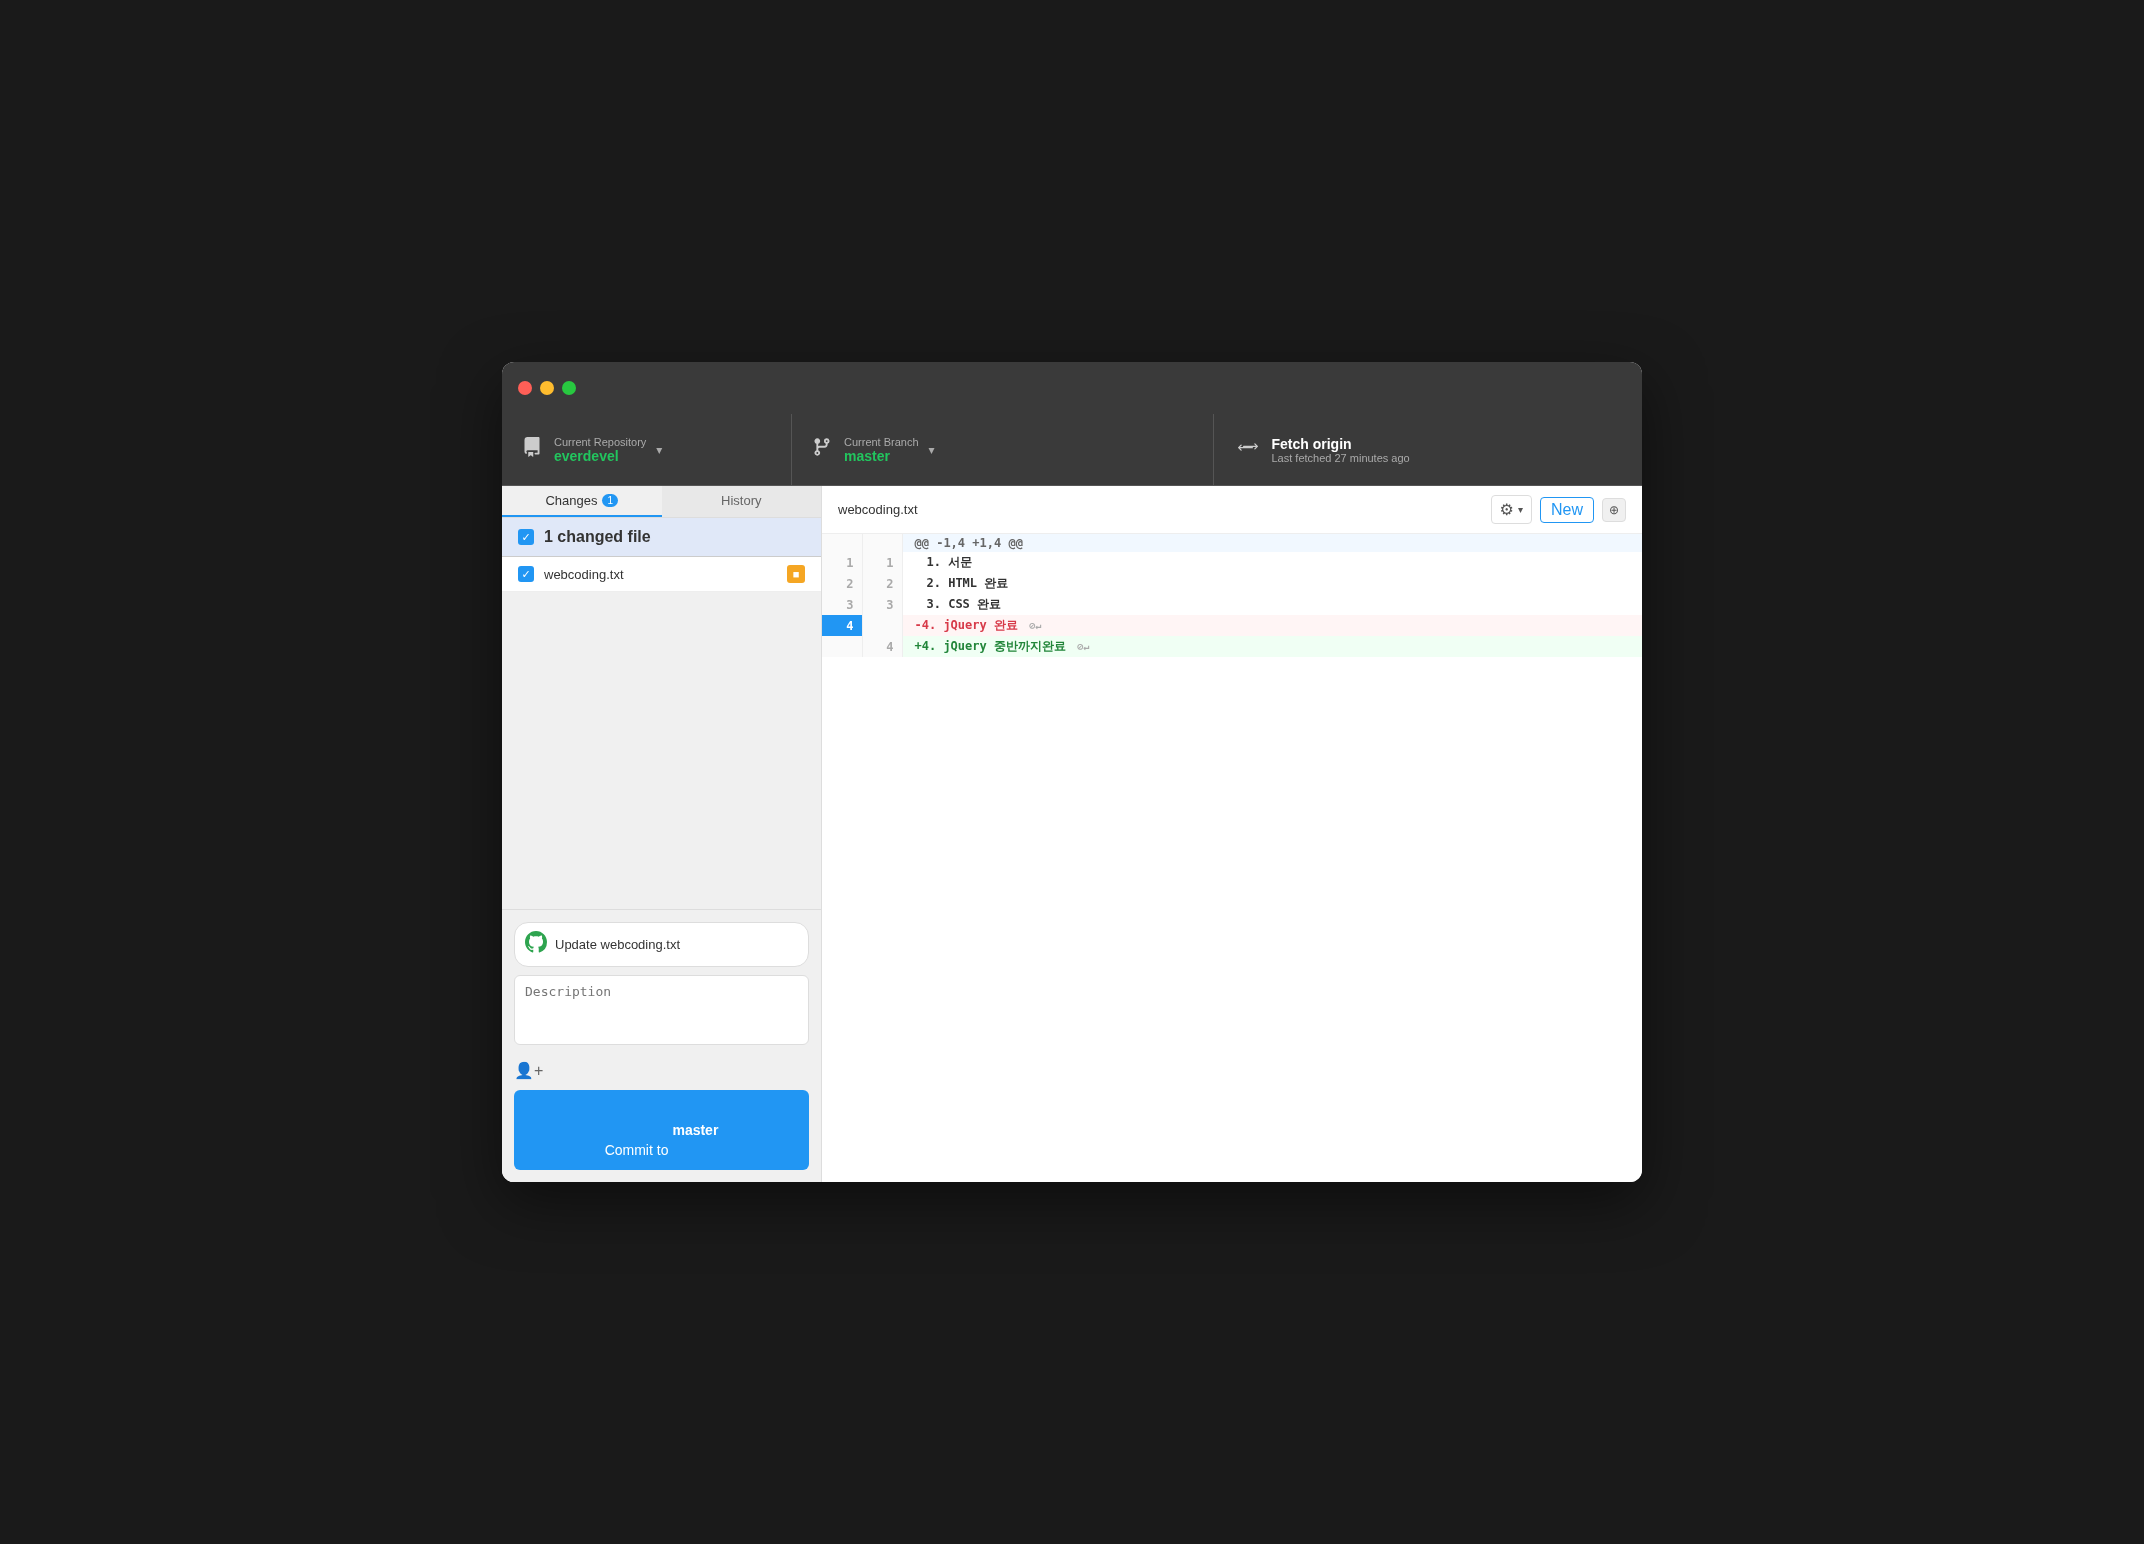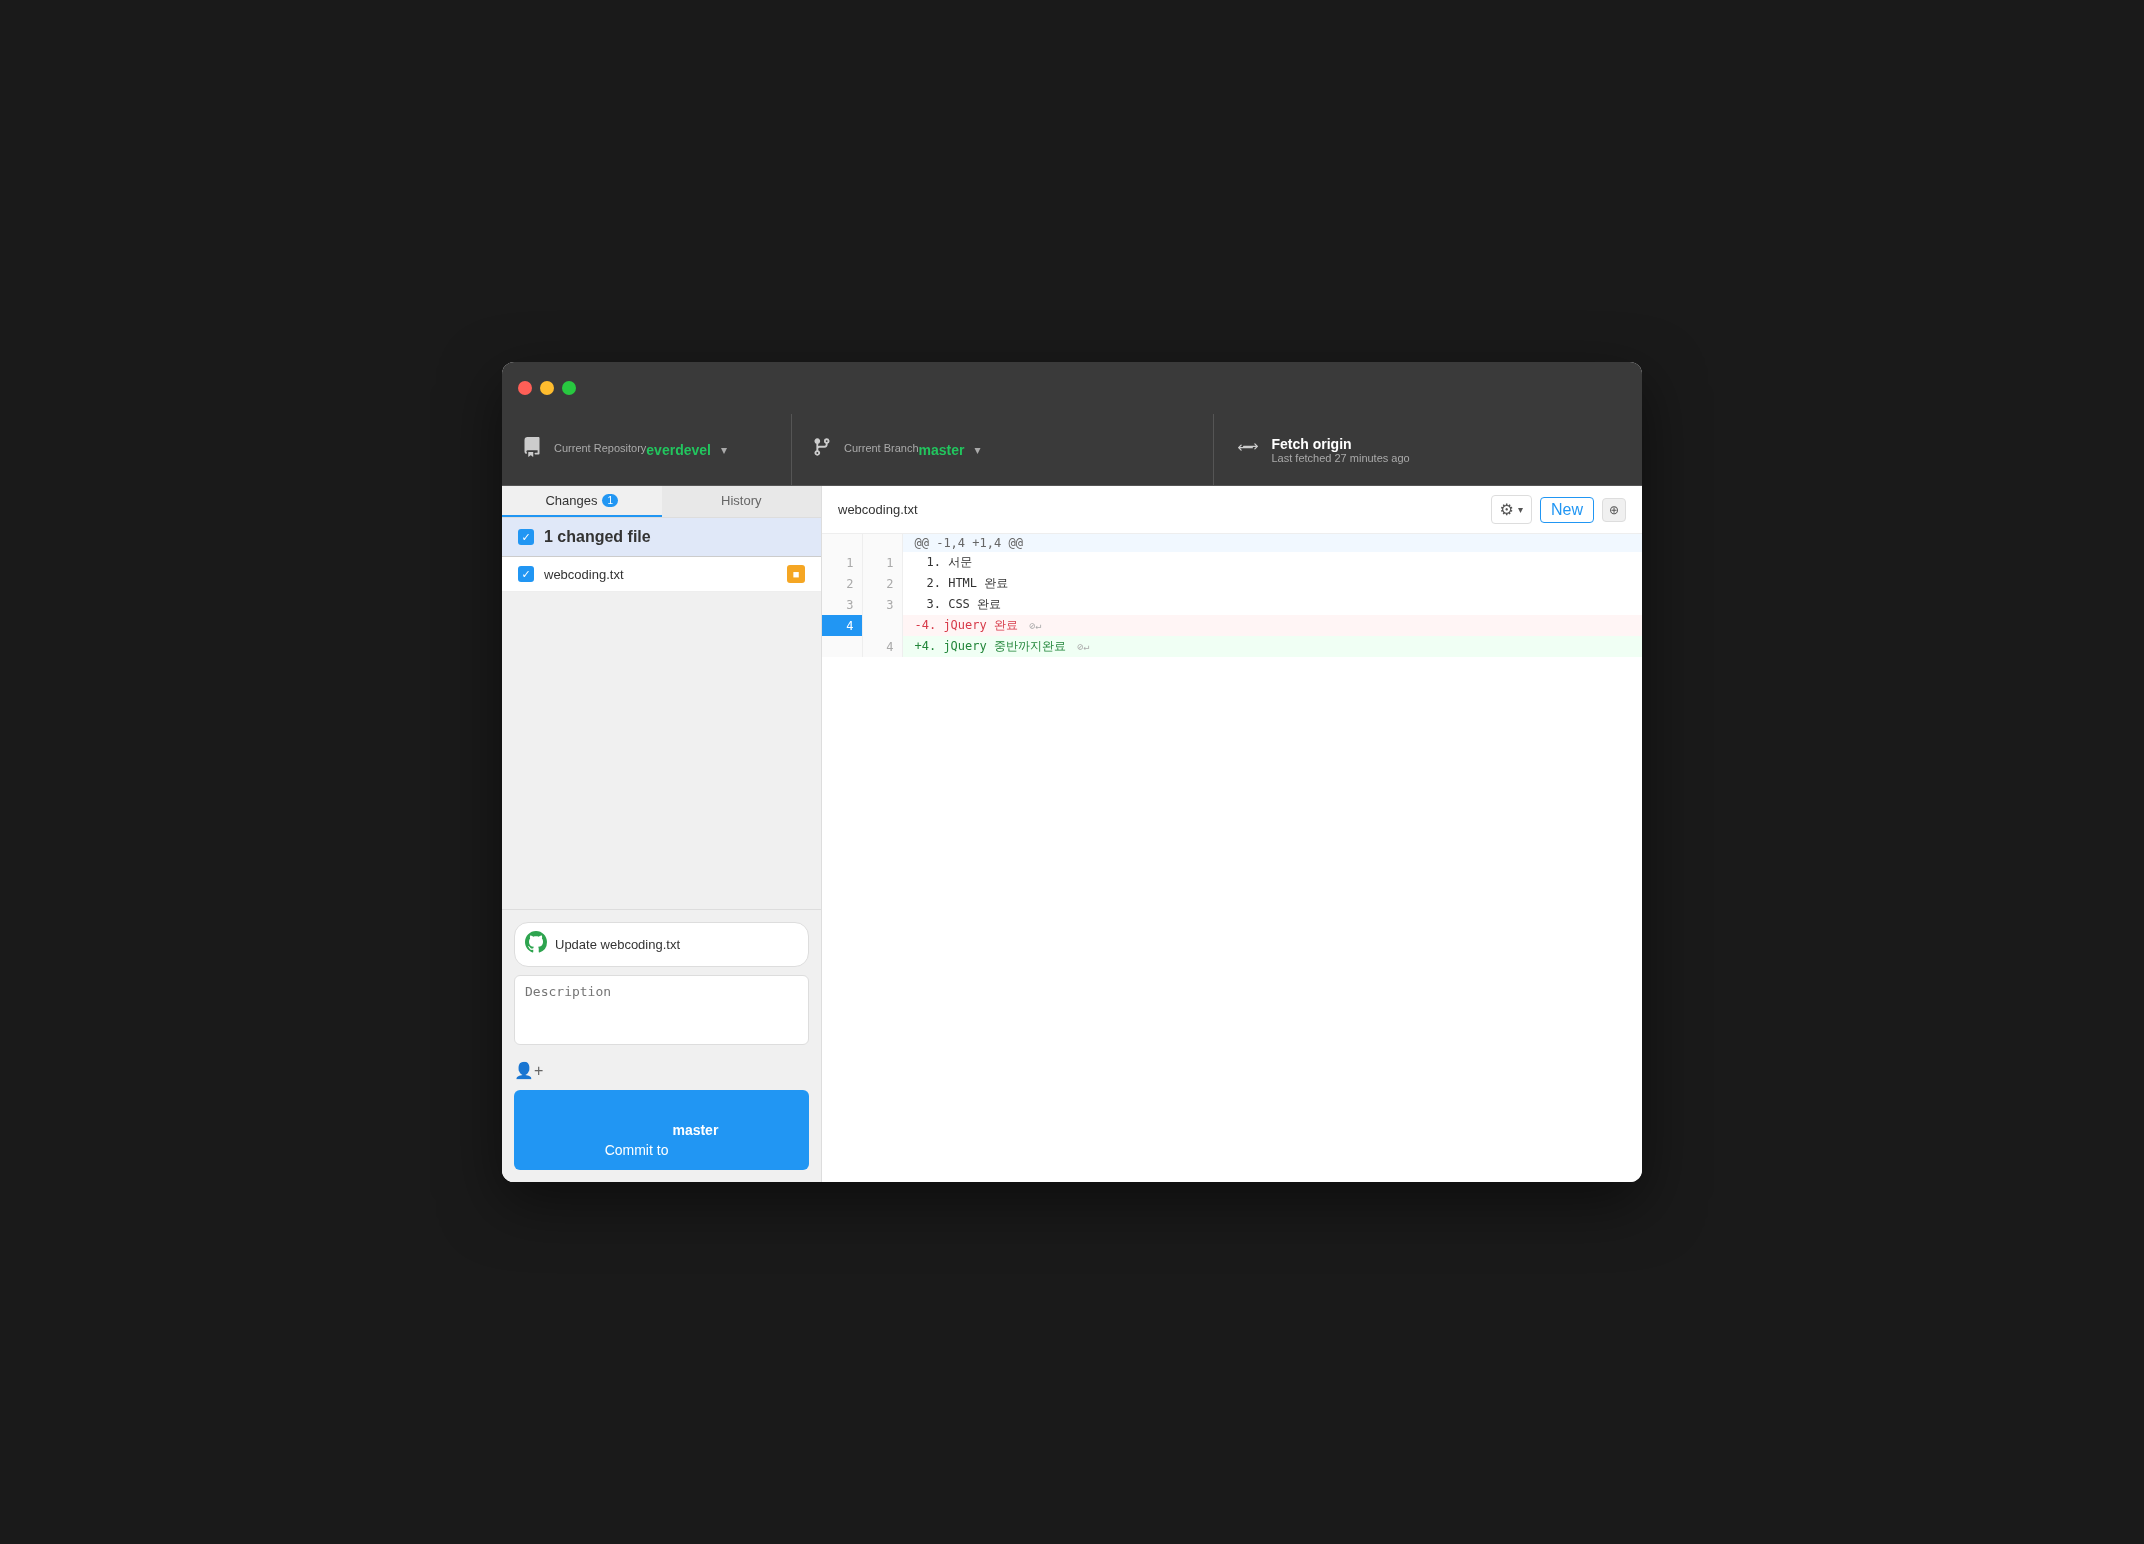--- a/index.html
+++ b/index.html
@@ -61,21 +61,21 @@
       min-width: 0;
     }
     .toolbar-section-icon {
       color: #ccc;
       margin-right: 12px;
       font-size: 20px;
       flex-shrink: 0;
     }
     .toolbar-section-content {
       display: flex;
-      flex-direction: row;
+      flex-direction: column;
     }
     .toolbar-label {
       color: #aaa;
       font-size: 11px;
     }
     .toolbar-value {
       color: #22c55e;
       font-size: 14px;
       font-weight: 600;
     }
@@ -335,20 +335,21 @@
     
     .diff-content {
       flex: 1;
       overflow: auto;
       font-family: 'SF Mono', 'Monaco', 'Menlo', monospace;
       font-size: 12px;
     }
     .diff-table {
       width: 100%;
       border-collapse: collapse;
+      font-weight: bold;
     }
     .diff-hunk-header {
       background: #f1f8ff;
       color: #666;
       padding: 4px 12px;
       font-size: 12px;
     }
     .line-num {
       width: 40px;
       text-align: right;

